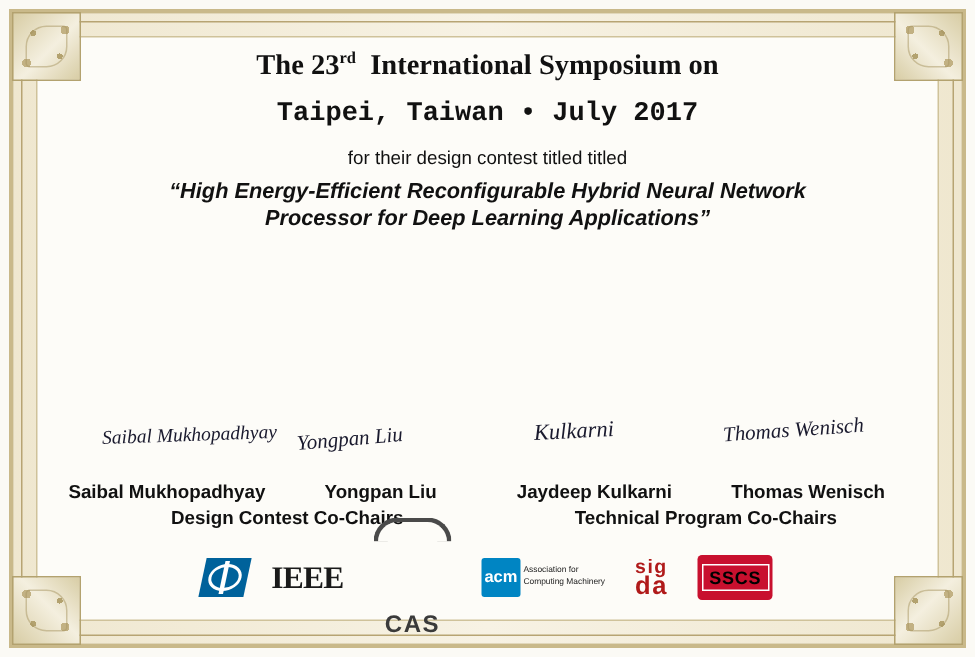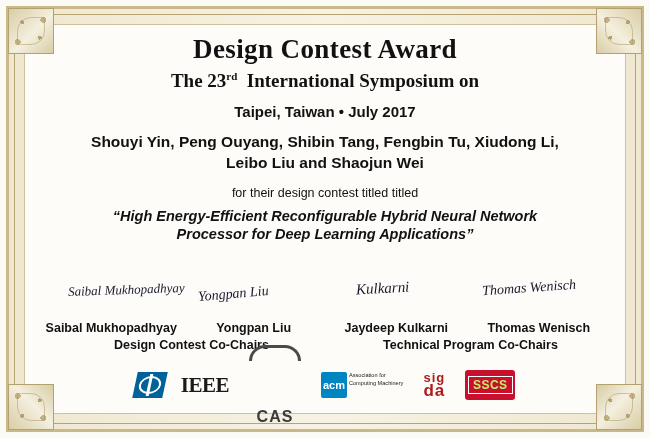--- a/index.html
+++ b/index.html
@@ -100,25 +100,25 @@
     font-weight: bold;
   }
   .subtitle2 {
     font-size: 19px;
     font-weight: bold;
     color: #111;
     margin-top: 7px;
     font-family: "Liberation Serif", serif;
   }
   .place {
-    font-size: 15px;
+    font-size: 18px;
     font-weight: bold;
     color: #111;
     margin-top: 11px;
-    font-family: Liberation Sans, sans-serif;
+    font-family: Liberation Mono, monospace;
   }
   .recipients {
     font-size: 15.5px;
     font-weight: bold;
     color: #111;
     margin-top: 12px;
     line-height: 1.35;
     font-family: "Liberation Sans", sans-serif;
   }
   .forline {
@@ -261,20 +261,21 @@
     font-weight: bold;
     font-size: 16px;
     color: #3a3a3a;
     letter-spacing: 1px;
     margin-top: 1px;
   }
 
   
   .acm {
     display: flex;
+    align-items: center;
     gap: 2px;
   }
   .acm-mark {
     width: 26px; height: 26px;
     background: #0085c3;
     color: #fff;
     font-family: "Liberation Sans", sans-serif;
     font-weight: bold;
     font-size: 11px;
     display: flex;
@@ -304,21 +305,21 @@
   .sscs {
     width: 50px; height: 30px;
     background: #c8102e;
     display: flex;
     align-items: center;
     justify-content: center;
     border-radius: 3px;
   }
   .sscs-in {
     border: 1.5px solid #fff;
-    color: #bef264;
+    color: #000000;
     font-family: "Liberation Sans", sans-serif;
     font-weight: bold;
     font-size: 12px;
     padding: 1px 4px;
     letter-spacing: 0.5px;
   }
 </style>
 </head>
 <body>
 
@@ -327,33 +328,28 @@
   <div class="frame-mid"></div>
   <div class="frame-inner"></div>
 
   <div class="corner tl"></div>
   <div class="corner tr"></div>
   <div class="corner bl"></div>
   <div class="corner br"></div>
 
   <div class="content">
 
-    <div class="title">Design Contest Award</div>
 
     <div class="subtitle1">
       <span>The 23</span><span class="sup">rd</span>&nbsp;&nbsp;<span>International Symposium on</span>
     </div>
 
 
     <div class="place">Taipei, Taiwan • July 2017</div>
 
-    <div class="recipients">
-      <div>Shouyi Yin, Peng Ouyang, Shibin Tang, Fengbin Tu, Xiudong Li,</div>
-      <div>Leibo Liu and Shaojun Wei</div>
-    </div>
 
     <div class="forline">for their design contest titled titled</div>
 
     <div class="paper-title">
       <div>“High Energy-Efficient Reconfigurable Hybrid Neural Network</div>
       <div>Processor for Deep Learning Applications”</div>
     </div>
 
     <div class="sig-row">
       <div class="sig s1">Saibal Mukhopadhyay</div>

